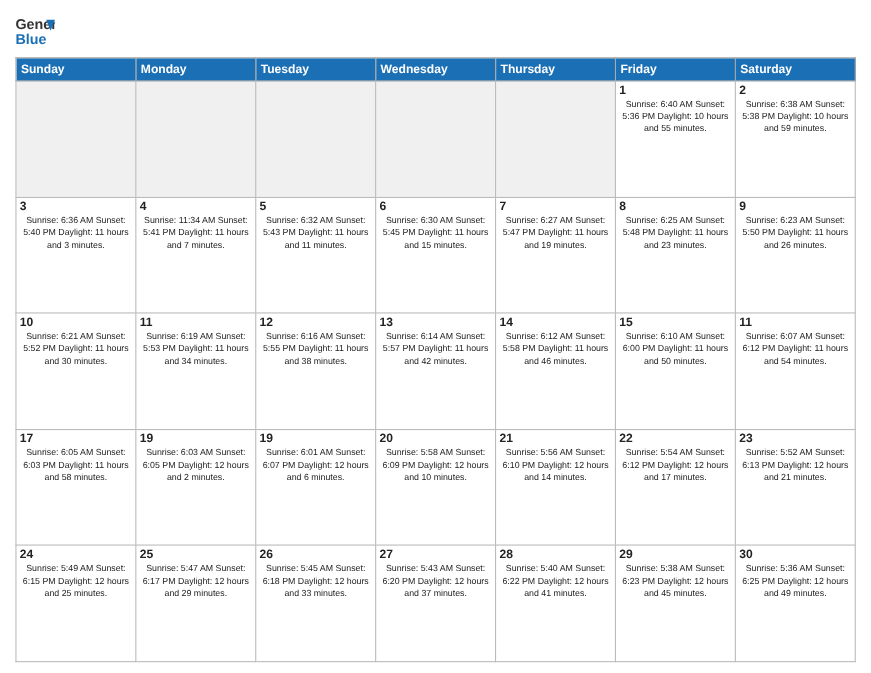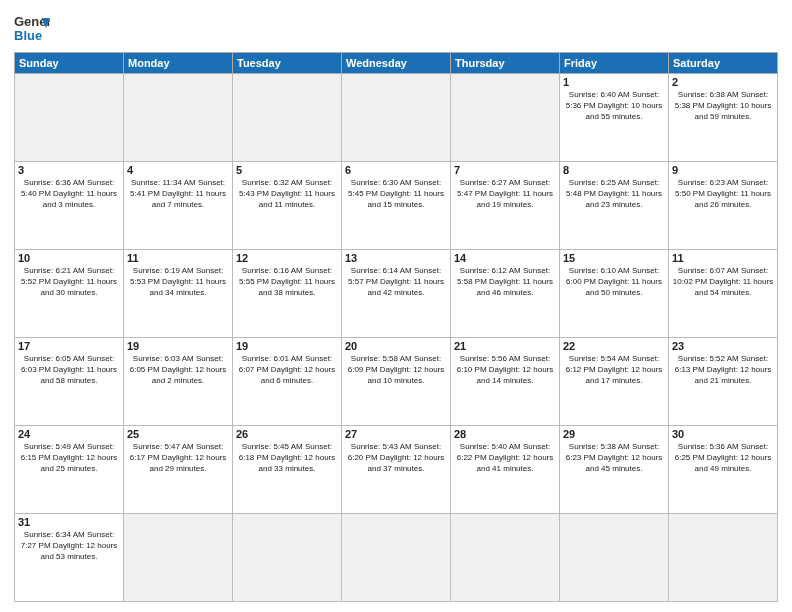--- a/index.html
+++ b/index.html
@@ -228,21 +228,21 @@
           <td>
             <span class="day-num">15</span>
             <div class="day-info">Sunrise: 6:10 AM
 Sunset: 6:00 PM
 Daylight: 11 hours
 and 50 minutes.</div>
           </td>
           <td>
             <span class="day-num">11</span>
             <div class="day-info">Sunrise: 6:07 AM
-Sunset: 10:02 PM
+Sunset: 6:12 PM
 Daylight: 11 hours
 and 54 minutes.</div>
           </td>
         </tr>
         <tr>
           <td>
             <span class="day-num">17</span>
             <div class="day-info">Sunrise: 6:05 AM
 Sunset: 6:03 PM
 Daylight: 11 hours
@@ -334,31 +334,16 @@
 Daylight: 12 hours
 and 45 minutes.</div>
           </td>
           <td>
             <span class="day-num">30</span>
             <div class="day-info">Sunrise: 5:36 AM
 Sunset: 6:25 PM
 Daylight: 12 hours
 and 49 minutes.</div>
           </td>
-        </tr>
-        <tr>
-          <td>
-            <span class="day-num">31</span>
-            <div class="day-info">Sunrise: 6:34 AM
-Sunset: 7:27 PM
-Daylight: 12 hours
-and 53 minutes.</div>
-          </td>
-          <td class="empty"></td>
-          <td class="empty"></td>
-          <td class="empty"></td>
-          <td class="empty"></td>
-          <td class="empty"></td>
-          <td class="empty"></td>
         </tr>
       </tbody>
   </table>
 </div>
 
 </body></html>

